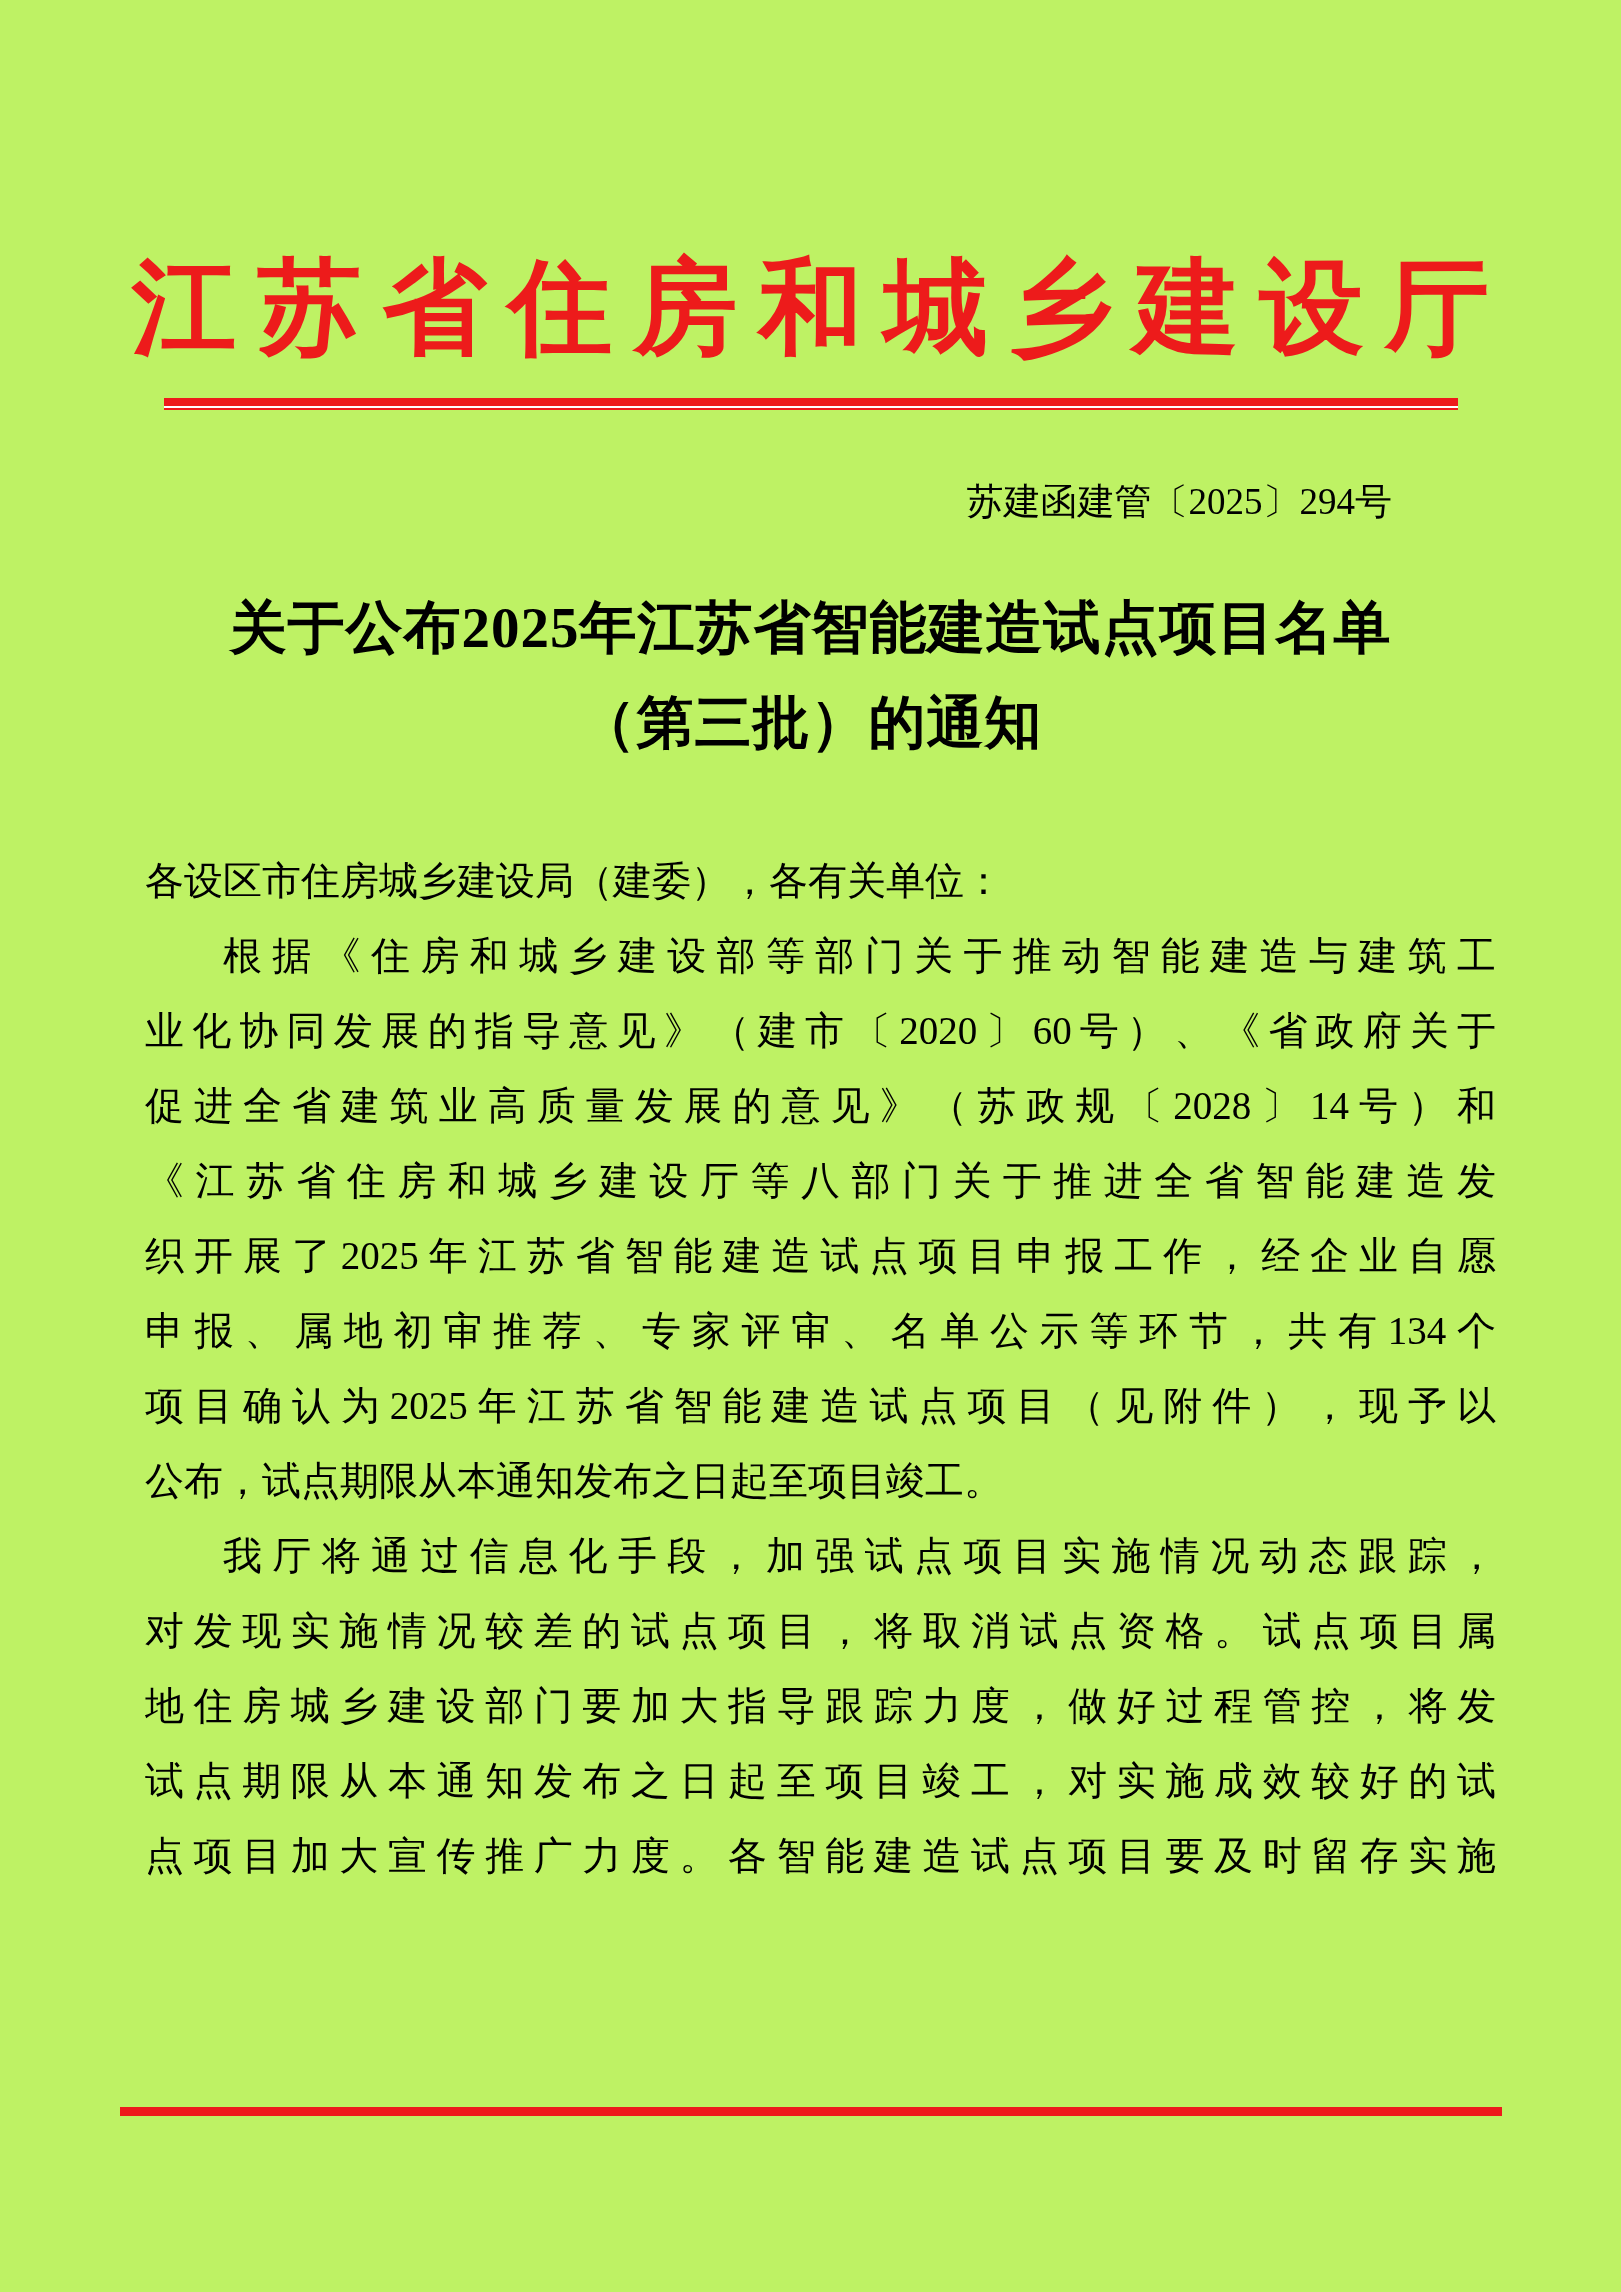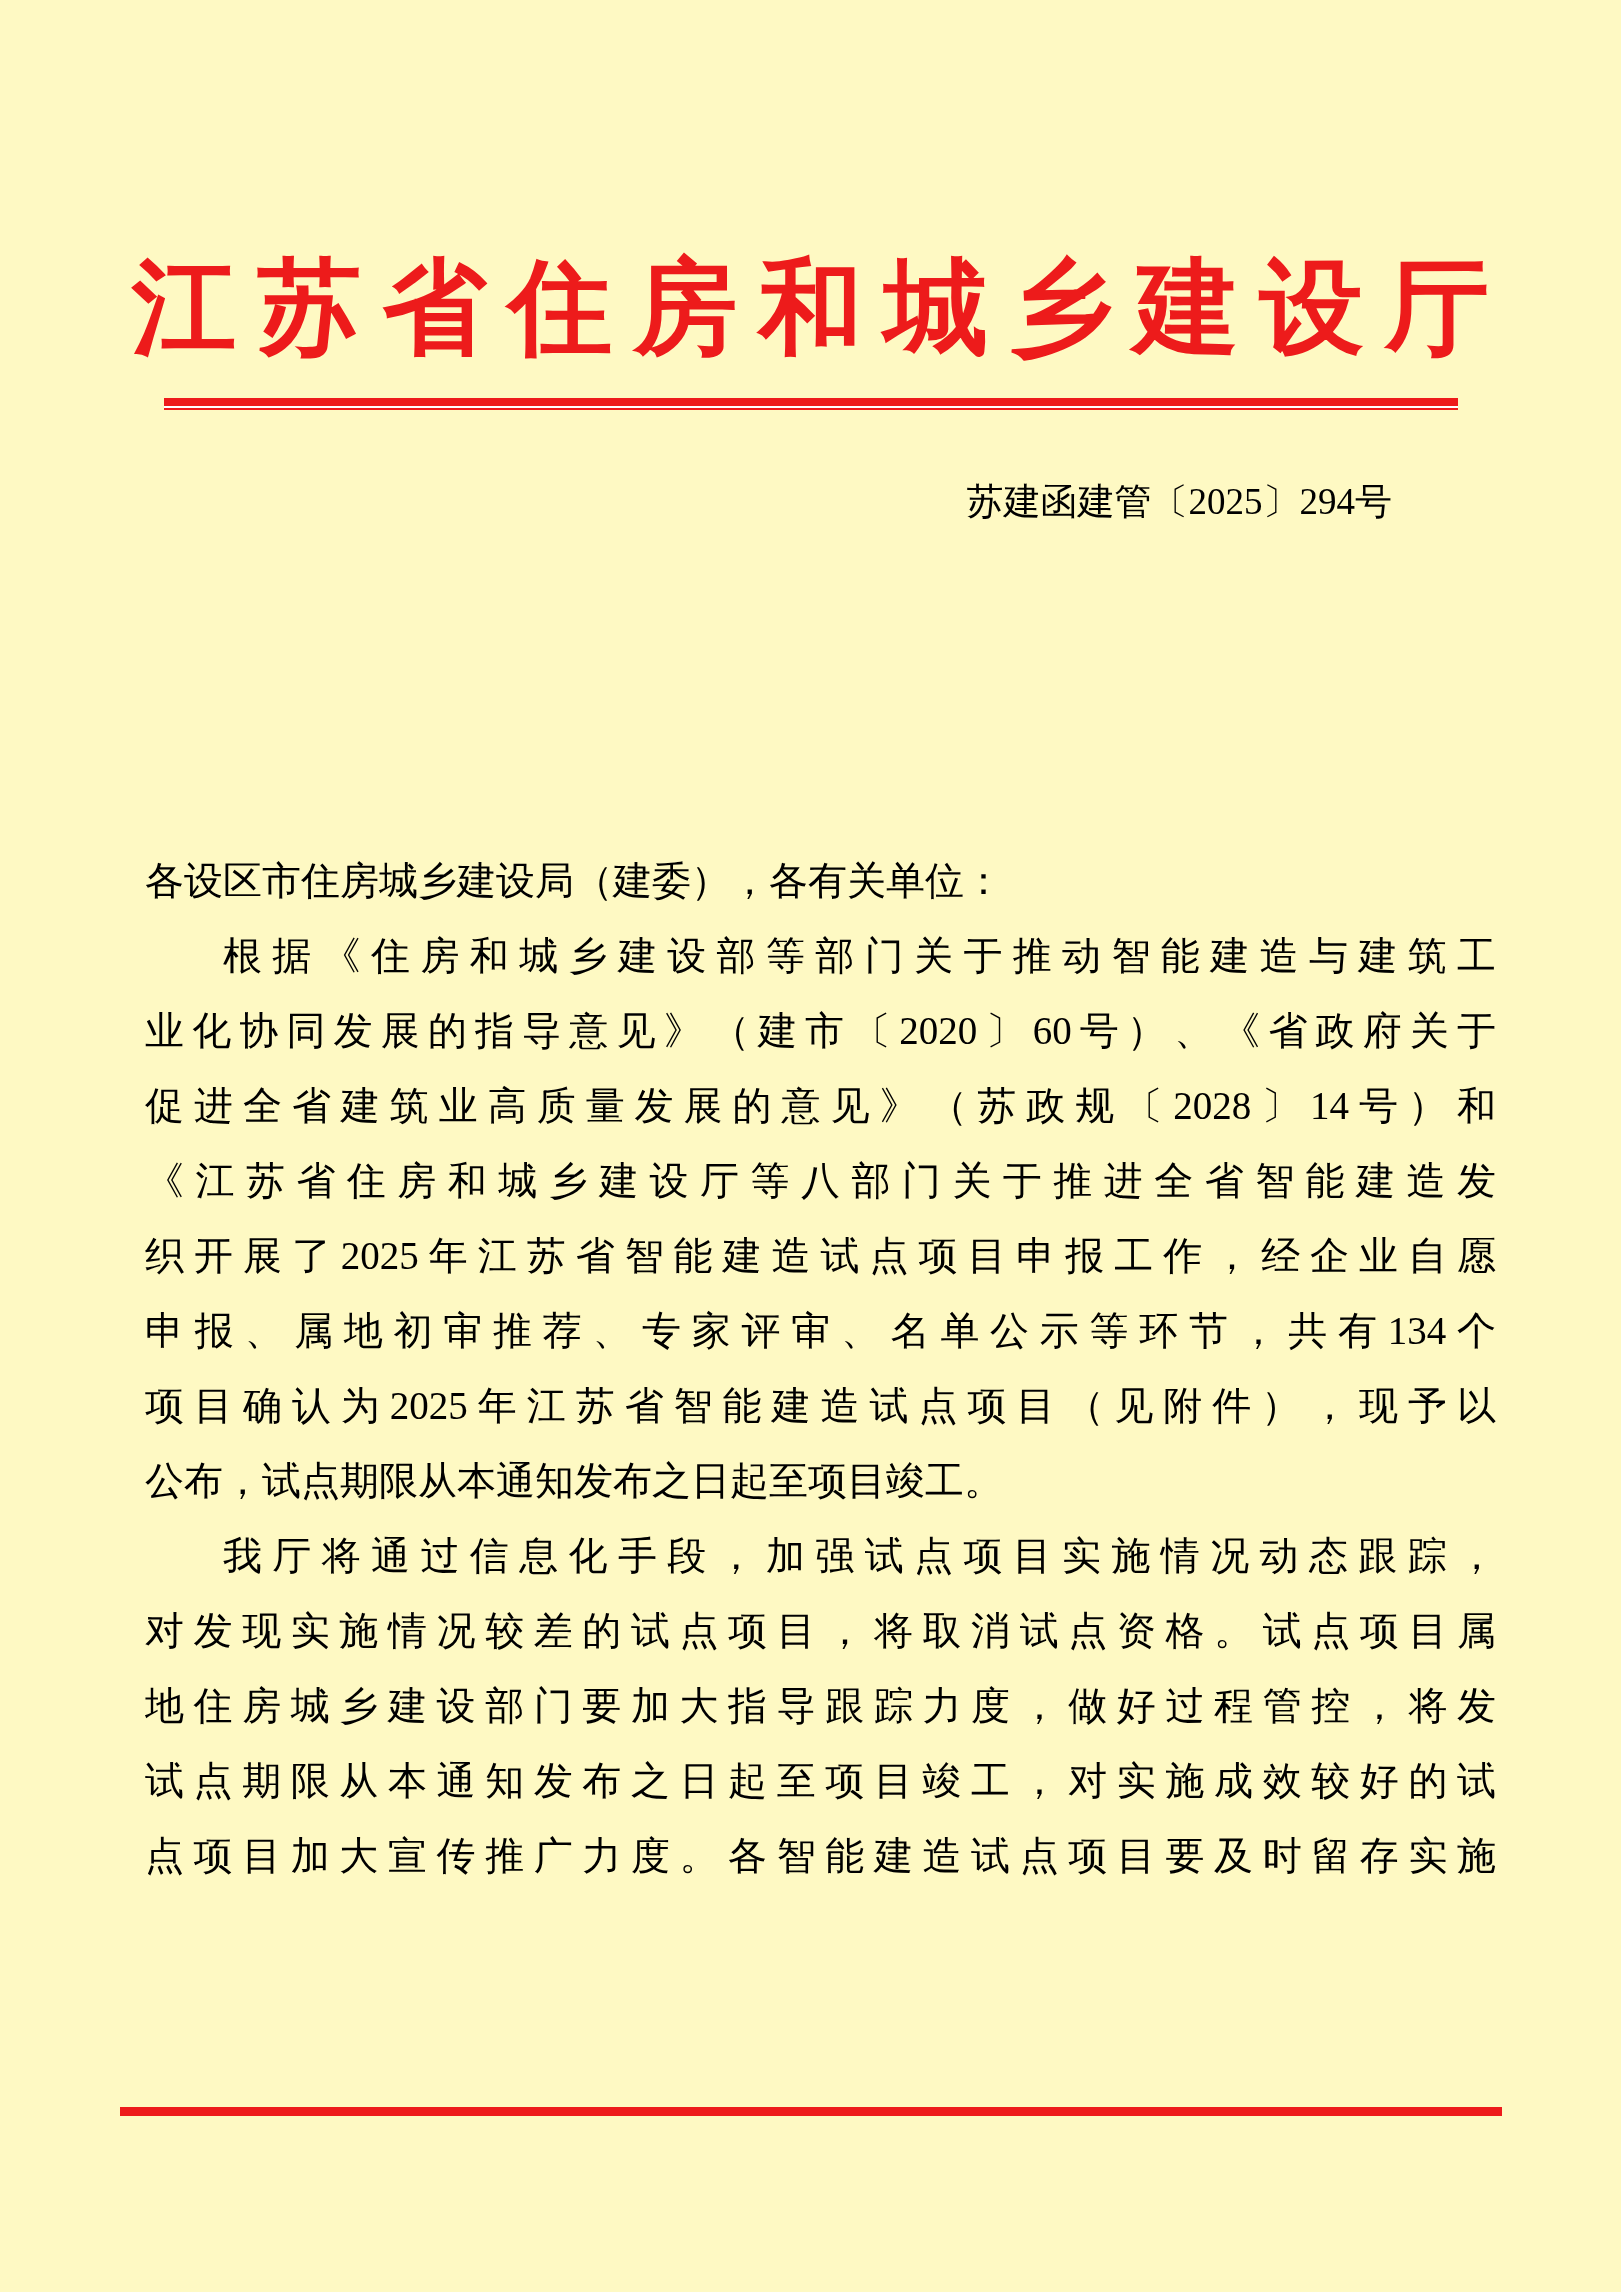--- a/index.html
+++ b/index.html
@@ -2,21 +2,21 @@
 <html><head>
 <meta charset="utf-8">
 <style>
   * { margin: 0; padding: 0; box-sizing: border-box; }
   html, body { background: #888; }
   .page {
     position: relative;
     width: 1621px;
     height: 2293px;
     margin: 0 auto;
-    background: #fef9c3;
+    background: #bef264;
     overflow: hidden;
     font-family: "Liberation Serif", "DejaVu Serif", serif;
     color: #000000;
   }
   
   .header-title {
     position: absolute;
     top: 243px;
     left: 132px;
     width: 1357px;
@@ -103,20 +103,24 @@
   <div class="header-title">江苏省住房和城乡建设厅</div>
 
   <div class="red-rule">
     <div class="thick"></div>
     <div class="gap"></div>
     <div class="thin"></div>
   </div>
 
   <div class="doc-number">苏建函建管〔2025〕294号</div>
 
+  <div class="notice-title">
+    <div>关于公布2025年江苏省智能建造试点项目名单</div>
+    <div>（第三批）的通知</div>
+  </div>
 
   <div class="body-text">
     <div class="body-line natural">各设区市住房城乡建设局（建委），各有关单位：</div>
     <div class="body-line indent">根据《住房和城乡建设部等部门关于推动智能建造与建筑工</div>
     <div class="body-line">业化协同发展的指导意见》（建市〔2020〕60号）、《省政府关于</div>
     <div class="body-line">促进全省建筑业高质量发展的意见》（苏政规〔2028〕14号）和</div>
     <div class="body-line">《江苏省住房和城乡建设厅等八部门关于推进全省智能建造发</div>
     <div class="body-line">织开展了2025年江苏省智能建造试点项目申报工作，经企业自愿</div>
     <div class="body-line">申报、属地初审推荐、专家评审、名单公示等环节，共有134个</div>
     <div class="body-line">项目确认为2025年江苏省智能建造试点项目（见附件），现予以</div>

